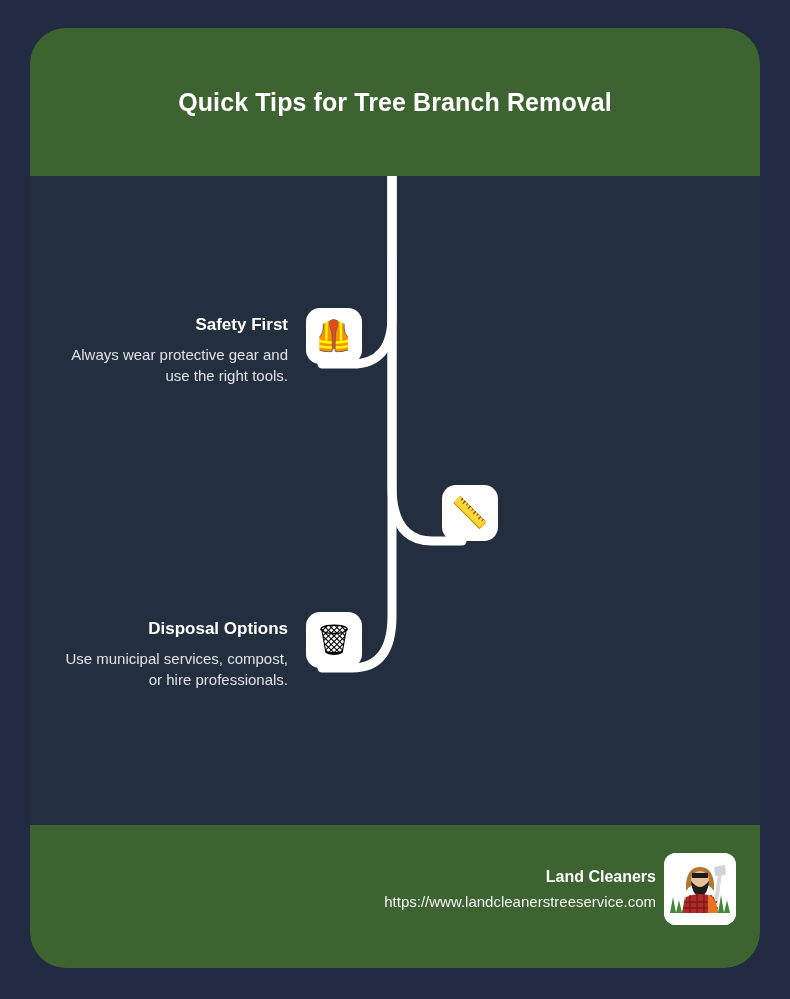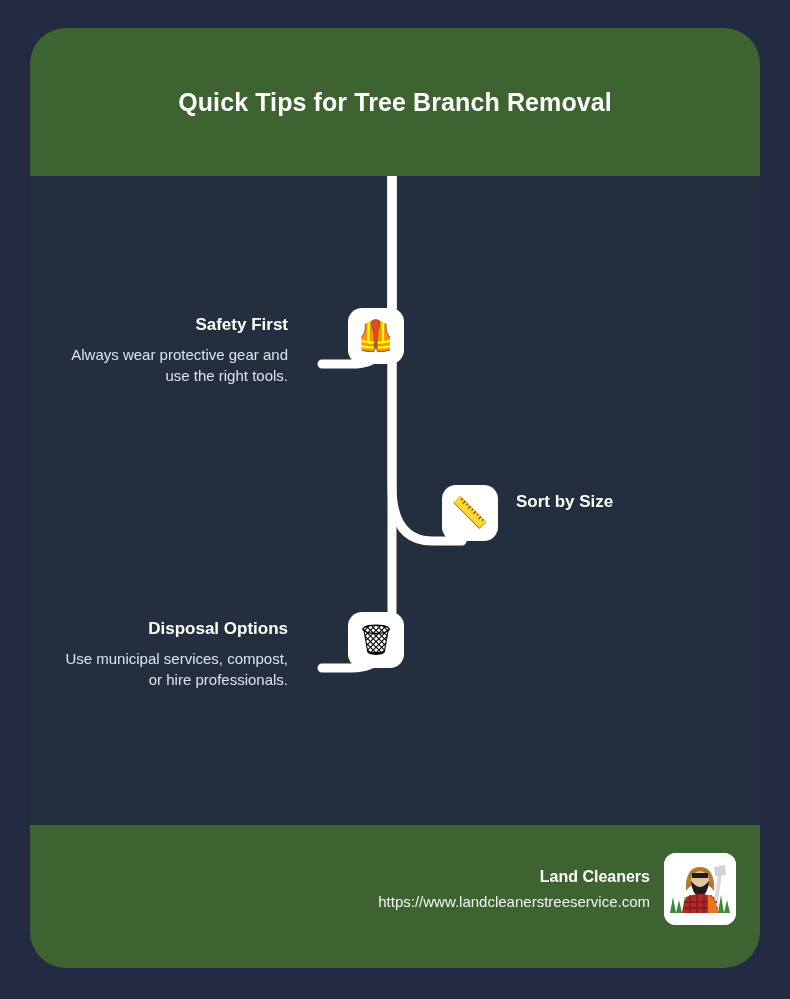--- a/index.html
+++ b/index.html
@@ -53,21 +53,20 @@
     height: 677px;
   }
   
   .tip {
     position: absolute;
     display: flex;
     align-items: flex-start;
   }
   .tip-left {
     flex-direction: row;
-    gap: 42px;
   }
   .tip-right {
     flex-direction: row;
   }
   .tip-text-left {
     text-align: right;
     padding-right: 18px;
     width: 250px;
     padding-top: 6px;
   }
@@ -118,21 +117,21 @@
   }
   .footer-inner {
     position: absolute;
     right: 24px;
     top: 28px;
     display: flex;
     align-items: center;
   }
   .footer-text {
     text-align: right;
-    padding-right: 14px;
+    padding-right: 8px;
   }
   .footer-brand {
     color: #ffffff;
     font-size: 16px;
     font-weight: bold;
     line-height: 22px;
     margin-bottom: 4px;
   }
   .footer-url {
     color: #f2f4f6;
@@ -175,21 +174,20 @@
     <div class="tip-badge">
       <span class="badge-emoji">🦺</span>
     </div>
   </div>
 
   <div class="tip tip-right" style="left:412px; top:457px;">
     <div class="tip-badge">
       <span class="badge-emoji">📏</span>
     </div>
     <div class="tip-text-right">
-      <div class="tip-title">Sort by Size</div>
     </div>
   </div>
 
   <div class="tip tip-left" style="left:8px; top:584px;">
     <div class="tip-text-left">
       <div class="tip-title">Disposal Options</div>
       <div class="tip-desc">Use municipal services, compost, or hire professionals.</div>
     </div>
     <div class="tip-badge">
       <span class="badge-emoji">🗑</span>

